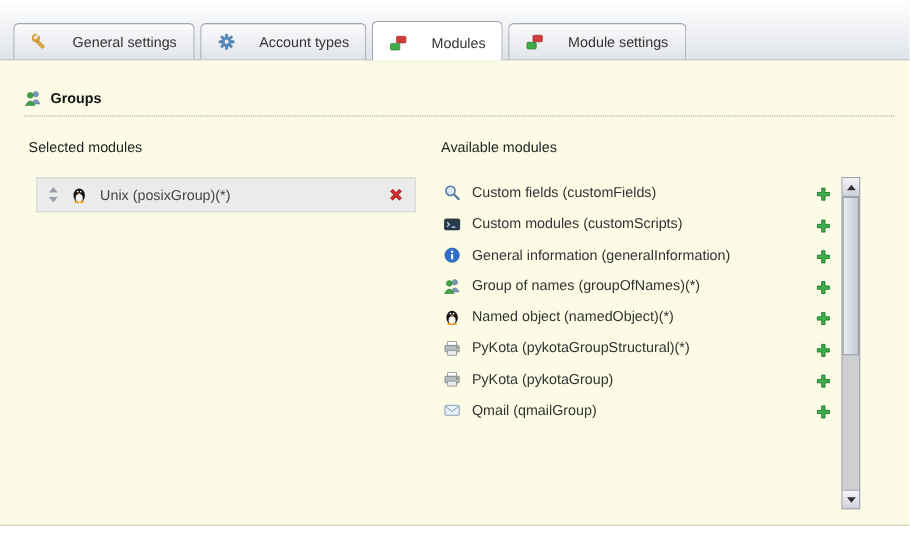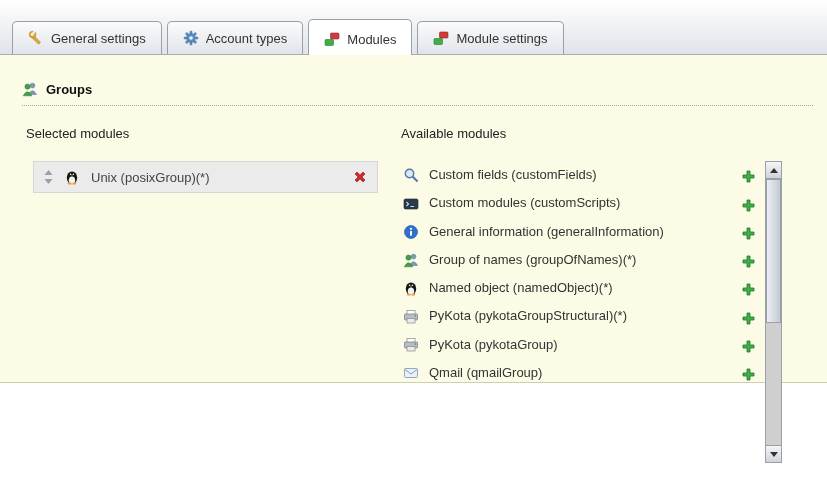--- a/index.html
+++ b/index.html
@@ -3,28 +3,28 @@
 <meta charset="utf-8">
 <style>
   html,body{margin:0;padding:0;background:#fff;}
   body{font-family:"Liberation Sans","DejaVu Sans",sans-serif;font-size:13px;color:#333;}
   .app{width:827px;height:486px;position:relative;overflow:hidden;background:#fff;}
 
   
   .tabbar{height:55px;box-sizing:border-box;display:flex;align-items:flex-end;gap:5px;
           padding:8px 12px 0 12px;background:linear-gradient(#ffffff,#dfe3ea);
           border-bottom:1px solid #a8adb5;}
-  .tab{display:flex;align-items:center;gap:7px;padding:8px 15px;cursor:pointer;
+  .tab{display:flex;align-items:center;gap:22px;padding:8px 15px;cursor:pointer;
        border:1px solid #9aa0a8;border-bottom:none;border-radius:5px 5px 0 0;
        background:linear-gradient(#fbfbfc,#e1e4ea);color:#333;white-space:nowrap;position:relative;}
   .tab.active{background:#fff;padding-top:11px;margin-bottom:-1px;z-index:2;}
   .ticon{display:flex;width:16px;height:16px;}
 
   
-  .panel{background:#fbfbe6;height:328px;box-sizing:border-box;border-bottom:1px solid #cfcfb0;}
+  .panel{background:#fbfbe6;height:423px;box-sizing:border-box;border-bottom:1px solid #cfcfb0;}
   .section-head{display:flex;align-items:center;gap:8px;margin:0 14px 0 22px;padding:26px 0 8px 0;
                 border-bottom:1px dotted #a9a98a;font-weight:bold;color:#111;}
   .section-head .icn{width:16px;height:16px;display:flex;}
 
   .columns{display:flex;padding:0 45px 0 26px;margin-top:20px;}
   .col-left{width:375px;flex:none;}
   .col-right{flex:1;min-width:0;}
   .col-heading{color:#222;margin-bottom:20px;}
 
   

